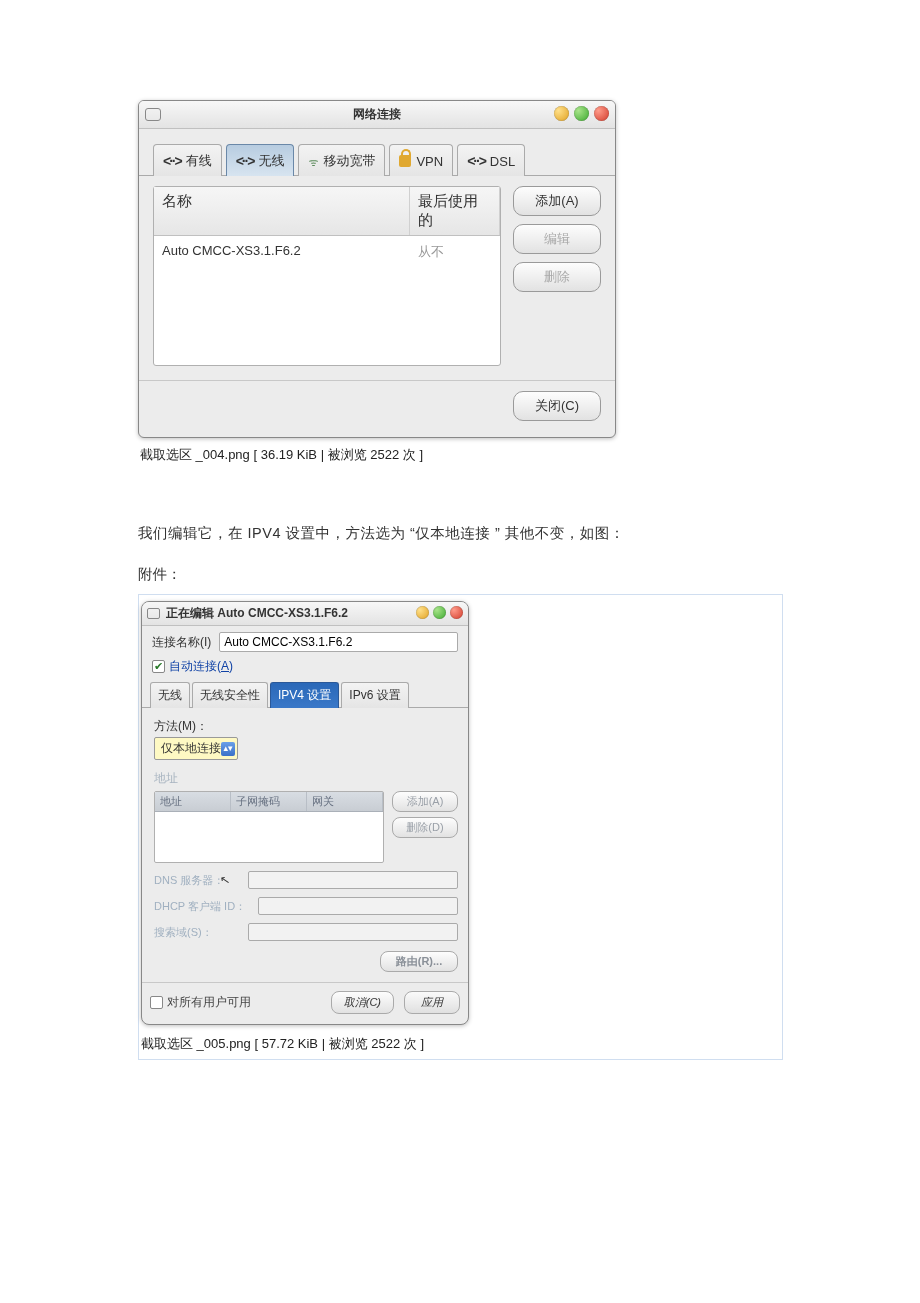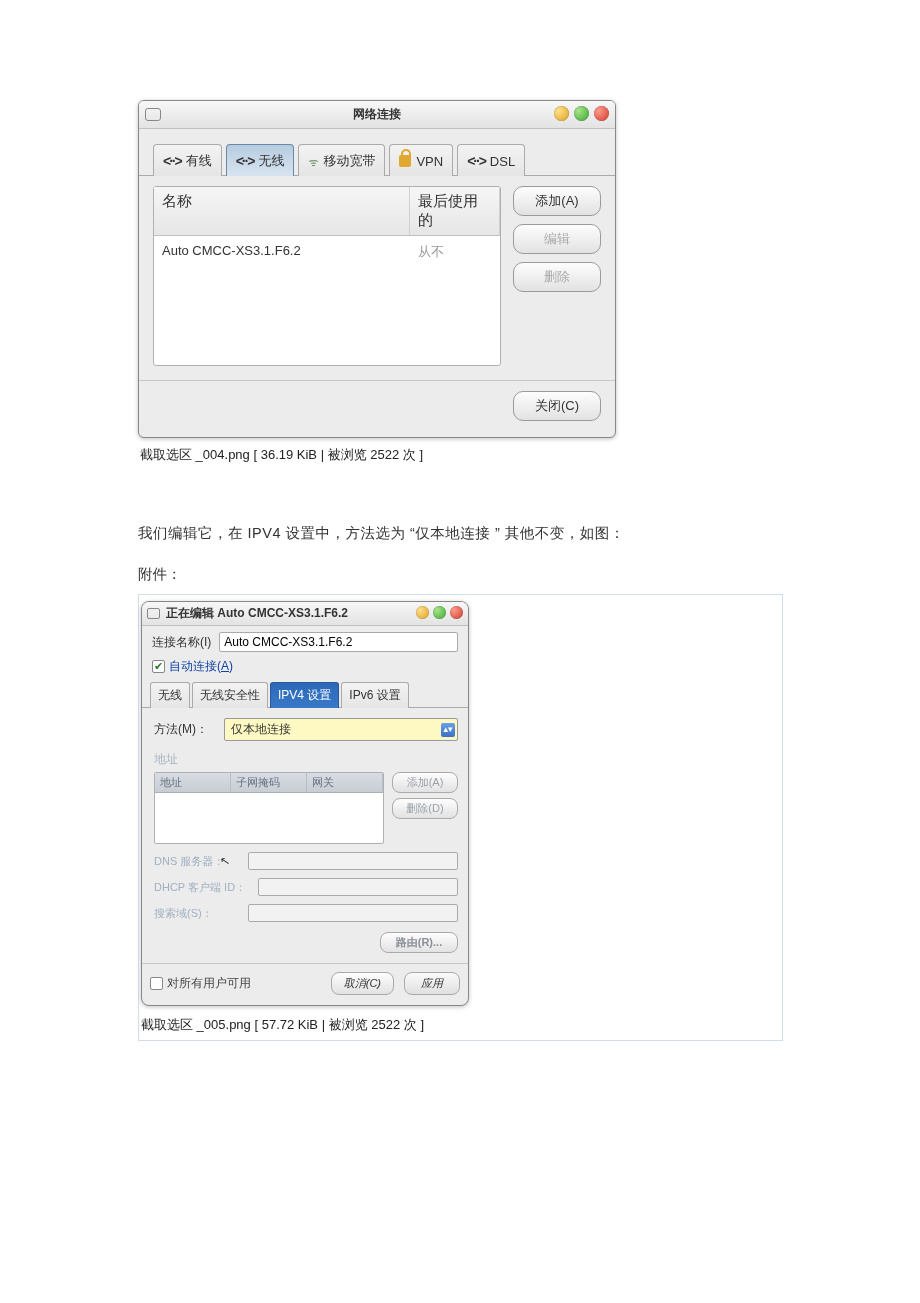--- a/index.html
+++ b/index.html
@@ -256,23 +256,24 @@
       background: linear-gradient(#2a68b8, #3a78c8);
       color: #fff;
       border-color: #2a5898;
     }
 
     .panel2 {
       padding: 10px 10px 6px 12px;
     }
     .method-row {
       display: flex;
-      align-items: center;
-      gap: 16px;
-      font-size: 12px;
+      align-items: flex-start;
+      gap: 2px;
+      font-size: 12px;
+      flex-direction: column;
     }
     .combo {
       flex: 1;
       display: flex;
       align-items: center;
       border: 1px solid #999;
       background: #fef9c3;
       border-radius: 2px;
       padding: 2px 2px 2px 6px;
       justify-content: space-between;

